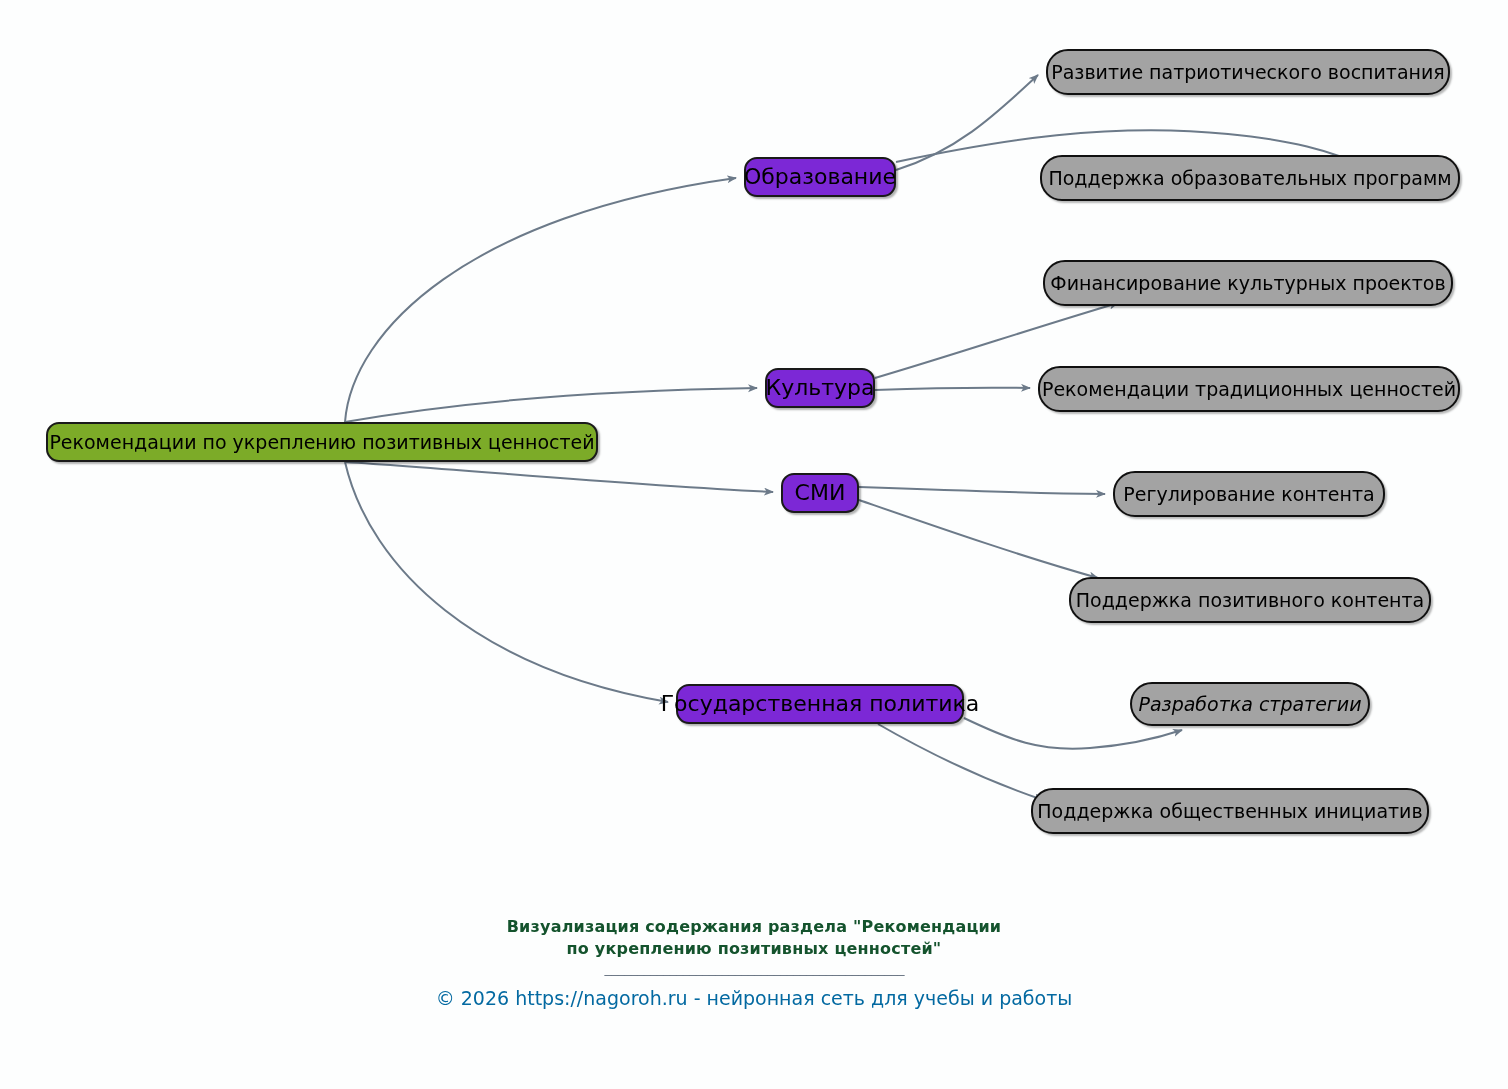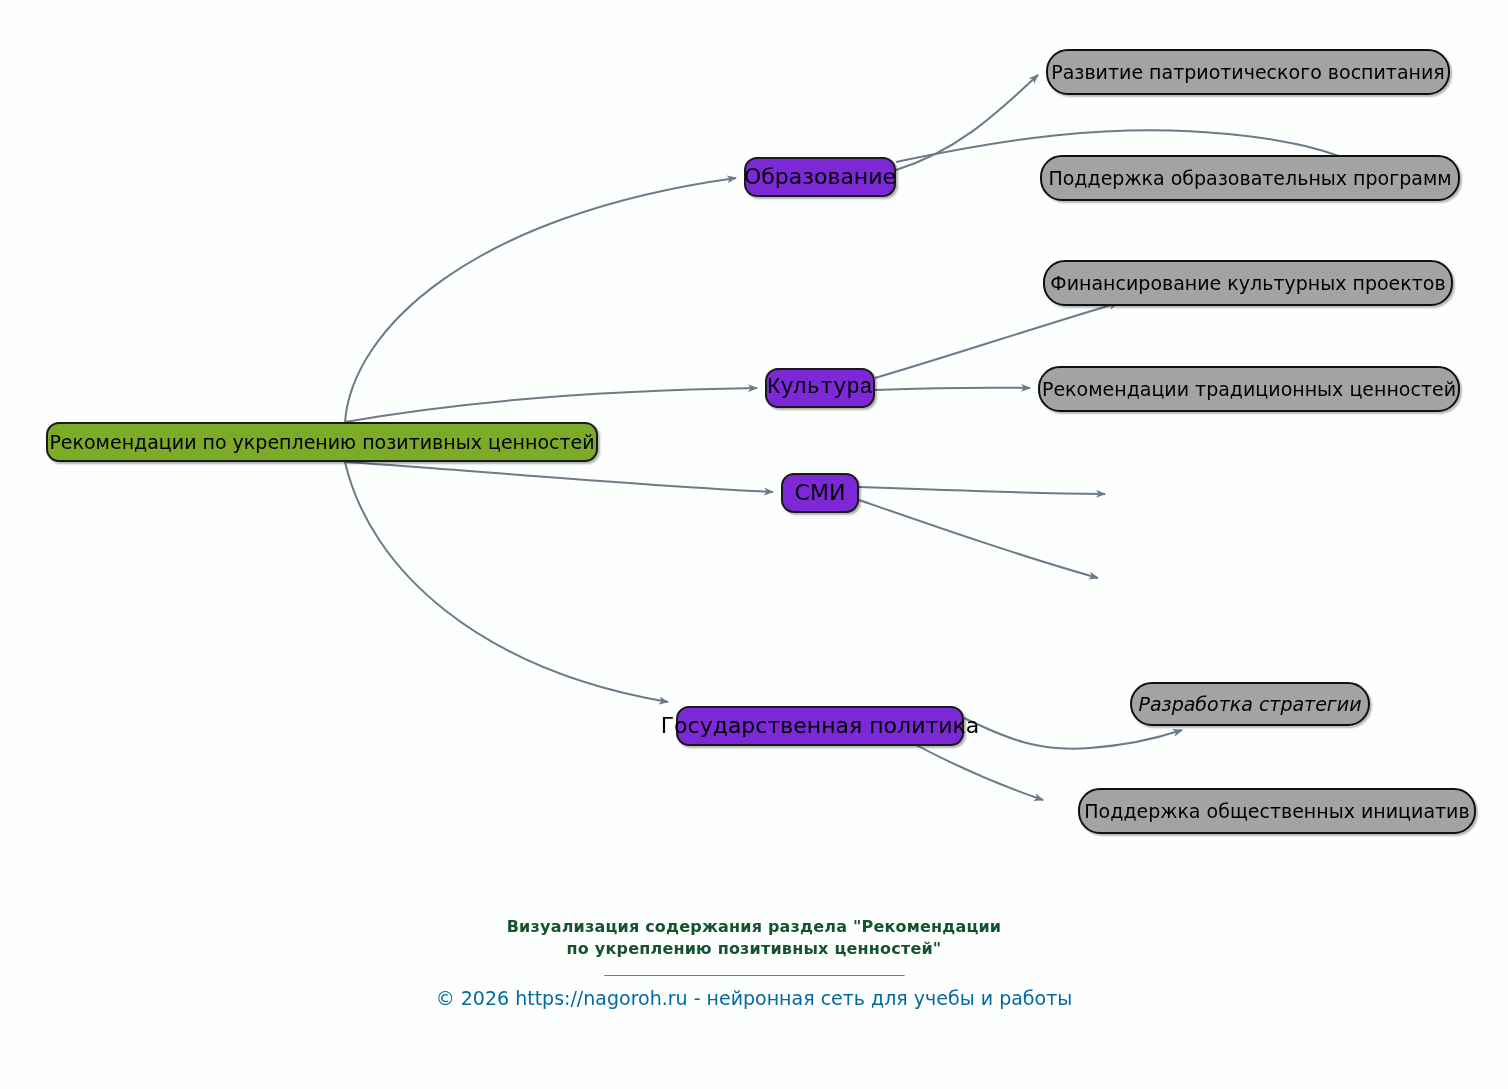--- a/index.html
+++ b/index.html
@@ -139,41 +139,47 @@
   <div class="node node-branch" style="left:744px; top:157px; width:152px; height:40px;">
     <span>Образование</span>
   </div>
   <div class="node node-leaf" style="left:1046px; top:49px; width:404px; height:46px;">
     <span>Развитие патриотического воспитания</span>
   </div>
   <div class="node node-leaf" style="left:1040px; top:155px; width:420px; height:46px;">
     <span>Поддержка образовательных программ</span>
   </div>
 
-  <div class="node node-branch" style="left:765px; top:368px; width:110px; height:40px;font-family:Liberation Mono, monospace;">
+  <div class="node node-branch" style="left:765px; top:368px; width:110px; height:40px;">
     <span>Культура</span>
   </div>
   <div class="node node-leaf" style="left:1043px; top:260px; width:410px; height:46px;">
     <span>Финансирование культурных проектов</span>
   </div>
   <div class="node node-leaf" style="left:1038px; top:366px; width:422px; height:46px;">
     <span>Рекомендации традиционных ценностей</span>
   </div>
 
   <div class="node node-branch" style="left:781px; top:473px; width:78px; height:40px;text-align:center;">
     <span>СМИ</span>
   </div>
+  <div class="node node-leaf" style="left:1113px; top:471px; width:272px; height:46px;">
+    <span>Регулирование контента</span>
+  </div>
+  <div class="node node-leaf" style="left:1069px; top:577px; width:362px; height:46px;">
+    <span>Поддержка позитивного контента</span>
+  </div>
 
-  <div class="node node-branch" style="left:676px; top:684px; width:288px; height:40px;margin-top:22px;">
+  <div class="node node-branch" style="left:676px; top:684px; width:288px; height:40px;">
     <span>Государственная политика</span>
   </div>
   <div class="node node-leaf" style="left:1130px; top:682px; width:240px; height:44px;font-style:italic;">
     <span>Разработка стратегии</span>
   </div>
-  <div class="node node-leaf" style="left:1078px; top:788px; width:398px; height:46px;">
+  <div class="node node-leaf" style="left:1031px; top:788px; width:398px; height:46px;">
     <span>Поддержка общественных инициатив</span>
   </div>
 
   <div class="footer footer-title">
     <div>Визуализация содержания раздела "Рекомендации</div>
     <div>по укреплению позитивных ценностей"</div>
   </div>
   <div class="footer footer-rule">______________________________________________</div>
   <div class="footer footer-credit">© 2026 https://nagoroh.ru - нейронная сеть для учебы и работы</div>
 

